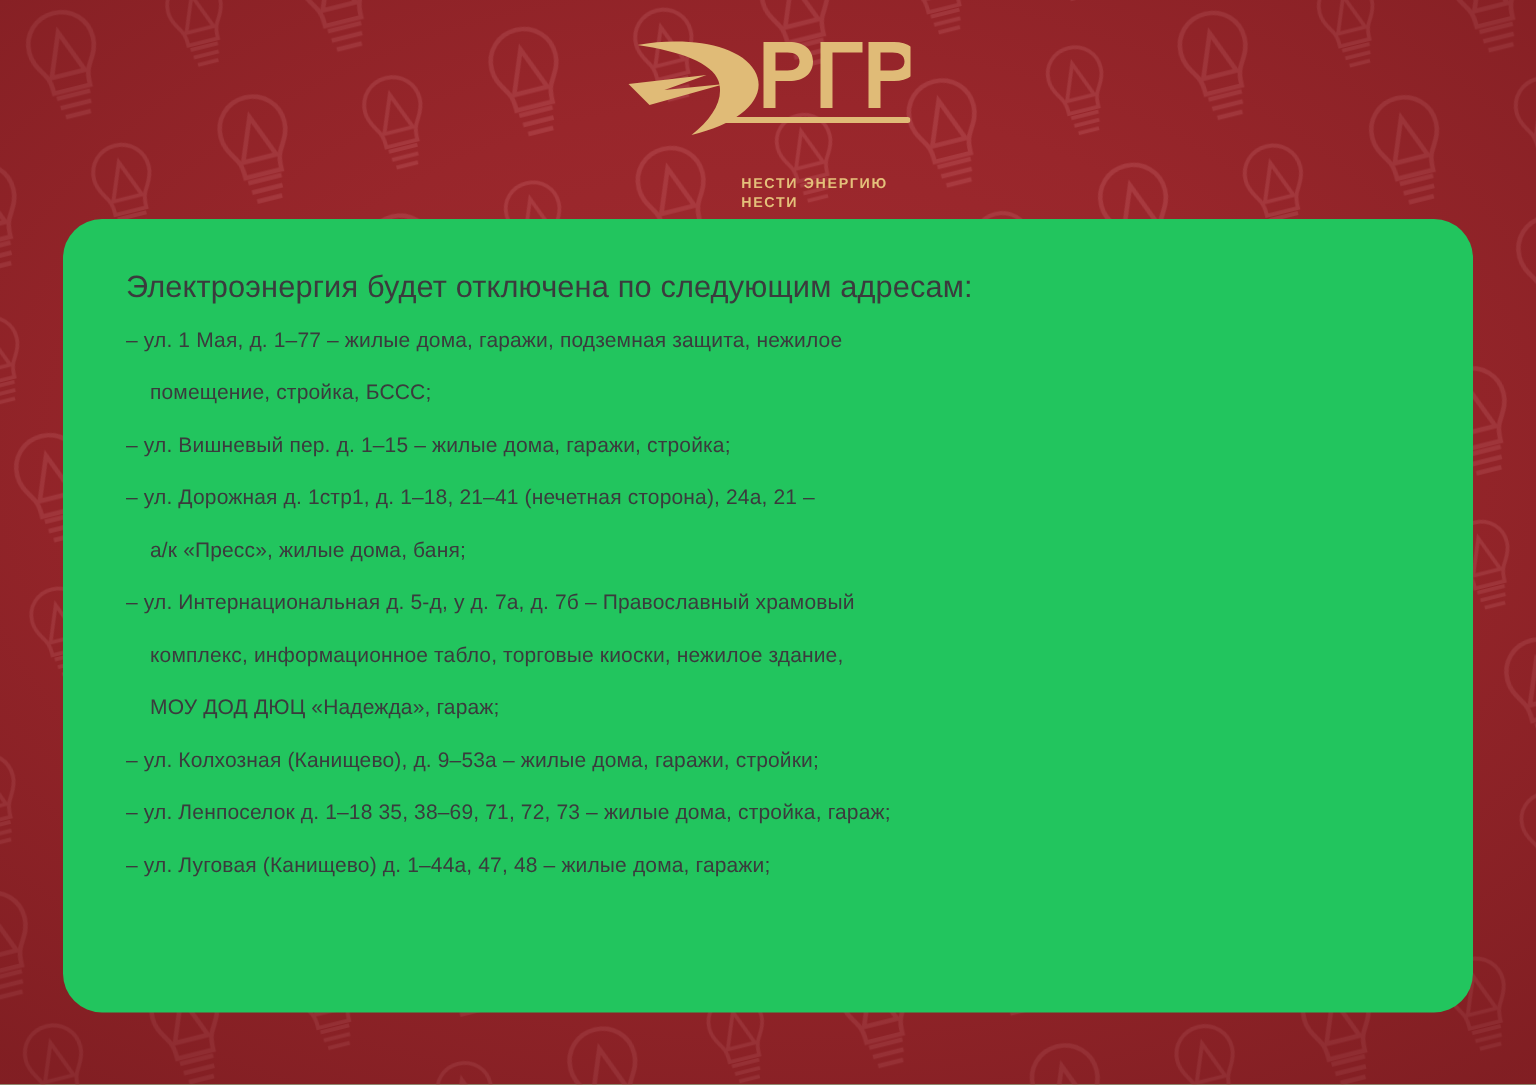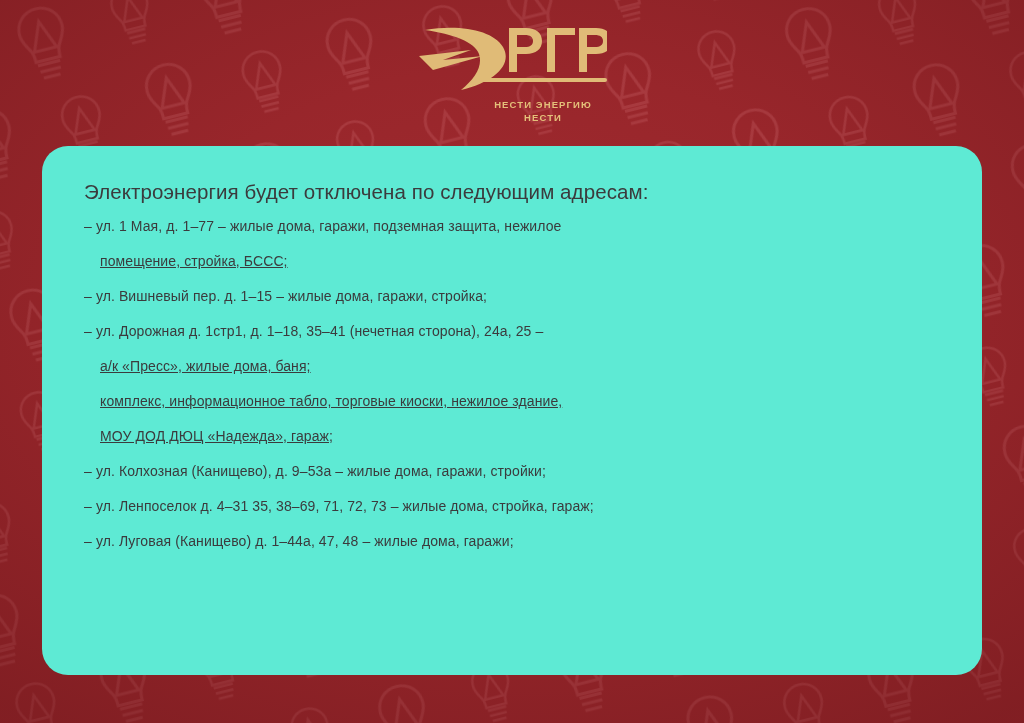--- a/index.html
+++ b/index.html
@@ -31,36 +31,35 @@
 
   
   .logo-wrap {
     position:absolute;
     left:0; right:0; top:20px;
     display:flex; flex-direction:column;
     align-items:center;
   }
   .logo-mark { display:block; }
   .logo-tagline {
-    margin-top:2px;
+    margin-top:20px;
     margin-left:62px;
-    text-align:center;
     color:#e4c07a;
     font-size:9.5px;
     font-weight:bold;
     letter-spacing:1.1px;
     line-height:13px;
   }
 
   
   .card {
     position:absolute;
     left:42px; top:146px;
     width:940px; height:529px;
-    background:#5eead4;
+    background:#22c55e;
     border-radius:26px;
     padding:28px 34px 0 42px;
   }
 
   .headline {
     color:#3b3b3d;
     font-size:20.5px;
     line-height:35px;
     letter-spacing:0.1px;
     white-space:nowrap;
@@ -74,21 +73,20 @@
     line-height:35px;
     letter-spacing:0.1px;
     padding-left:16px;
     text-indent:-16px;
     white-space:nowrap;
   }
   .addr-item .cont {
     display:block;
     text-indent:0;
     padding-left:0;
-    text-decoration:underline;
   }
 </style>
 </head>
 <body>
 
 <div class="poster">
 
   <svg class="bg-pattern" viewBox="0 0 1024 723" preserveAspectRatio="none" aria-hidden="true">
     <defs>
       <g id="bulb">
@@ -153,32 +151,33 @@
     <div class="headline">Электроэнергия будет отключена по следующим адресам:</div>
     <ul class="addr-list">
       <li class="addr-item">
         <span>– ул. 1 Мая, д. 1–77 – жилые дома, гаражи, подземная защита, нежилое</span>
         <span class="cont">помещение, стройка, БСCC;</span>
       </li>
       <li class="addr-item">
         <span>– ул. Вишневый пер. д. 1–15 – жилые дома, гаражи, стройка;</span>
       </li>
       <li class="addr-item">
-        <span>– ул. Дорожная д. 1стр1, д. 1–18, 35–41 (нечетная сторона), 24а, 25 –</span>
+        <span>– ул. Дорожная д. 1стр1, д. 1–18, 21–41 (нечетная сторона), 24а, 21 –</span>
         <span class="cont">а/к «Пресс», жилые дома, баня;</span>
       </li>
       <li class="addr-item">
+        <span>– ул. Интернациональная д. 5-д, у д. 7а, д. 7б – Православный храмовый</span>
         <span class="cont">комплекс, информационное табло, торговые киоски, нежилое здание,</span>
         <span class="cont">МОУ ДОД ДЮЦ «Надежда», гараж;</span>
       </li>
       <li class="addr-item">
         <span>– ул. Колхозная (Канищево), д. 9–53а – жилые дома, гаражи, стройки;</span>
       </li>
       <li class="addr-item">
-        <span>– ул. Ленпоселок д. 4–31 35, 38–69, 71, 72, 73 – жилые дома, стройка, гараж;</span>
+        <span>– ул. Ленпоселок д. 1–18 35, 38–69, 71, 72, 73 – жилые дома, стройка, гараж;</span>
       </li>
       <li class="addr-item">
         <span>– ул. Луговая (Канищево) д. 1–44а, 47, 48 – жилые дома, гаражи;</span>
       </li>
     </ul>
   </div>
 
 </div>
 
 </body></html>

